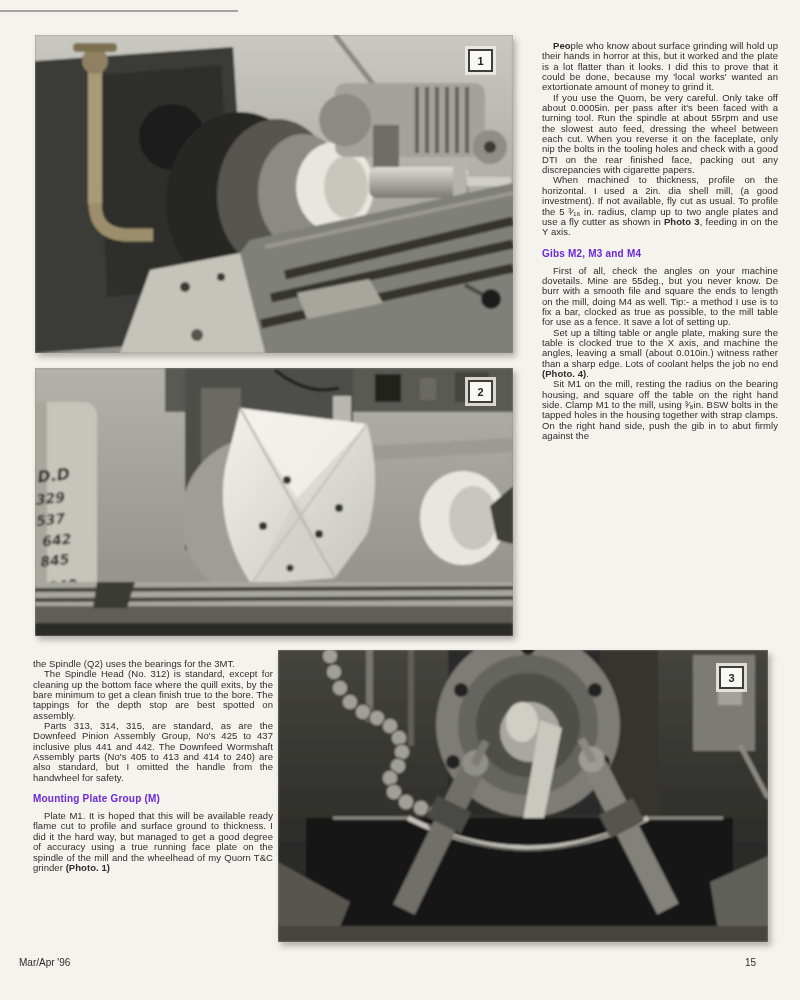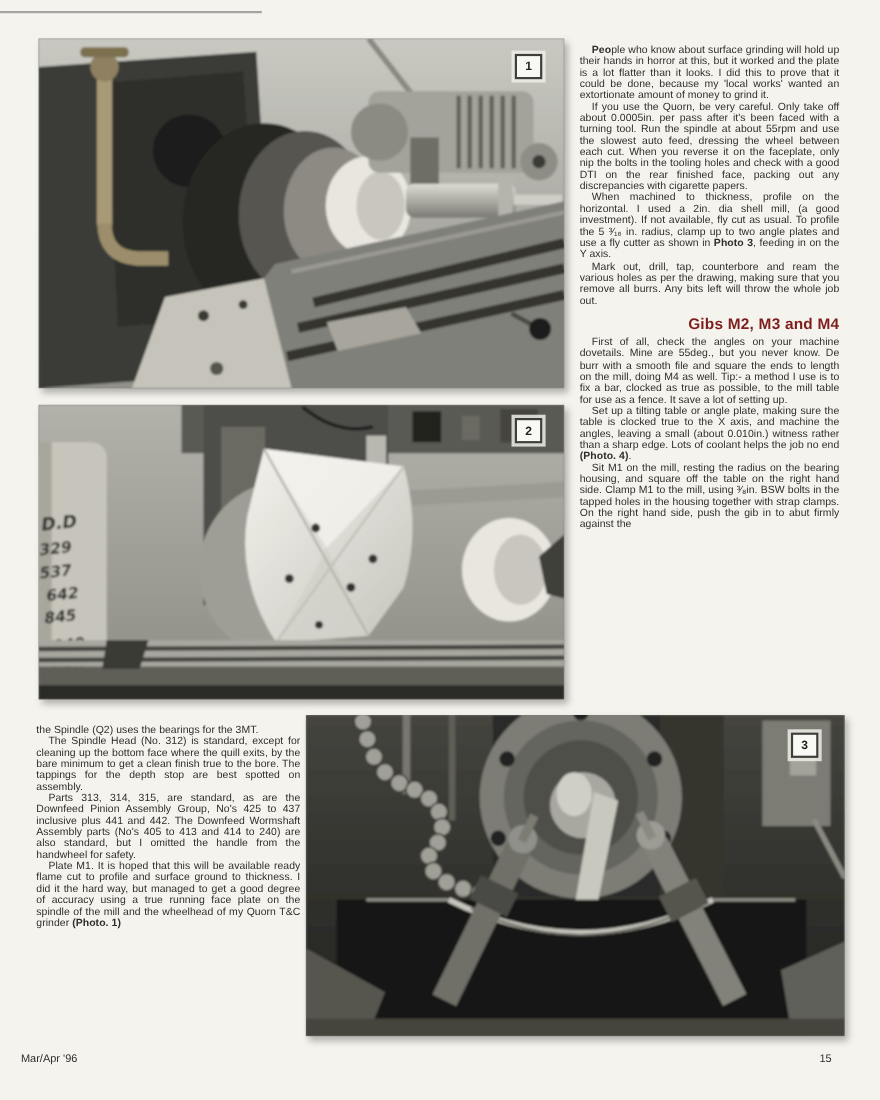--- a/index.html
+++ b/index.html
@@ -13,21 +13,21 @@
   .photo svg{display:block;width:100%;height:100%}
   .badge{
     position:absolute;width:21px;height:19px;background:#f8f8f4;border:2px solid #3e3e3a;
     display:flex;align-items:center;justify-content:center;
     font-size:11px;font-weight:bold;color:#1f1f1d;box-shadow:0 0 0 3px rgba(238,238,232,.85);
   }
   .col{position:absolute;text-align:justify;font-size:9.5px;line-height:10.35px;letter-spacing:0.05px}
   .col p{margin:0}
   .col p.ind{text-indent:11px}
   .b{font-weight:bold}
-  .col h3{font-size:14px;line-height:15px;margin:8px 0 5px;color:#7f1d1d;letter-spacing:.2px;text-align:right}
+  .col h3{font-size:10px;line-height:15px;margin:8px 0 5px;color:#6d28d9;letter-spacing:.2px;text-align:left}
   .footer{position:absolute;top:957px;font-size:10px;color:#2e2d29}
   .footer.left{left:19px}
   .footer.right{left:745px}
 </style>
 </head>
 <body>
 
 <div class="scanline"></div>
 
 <div class="photo" style="left:35px;top:35px;width:478px;height:318px">
@@ -186,35 +186,35 @@
         <rect x="0" y="255" width="478" height="13" fill="#2b2b27"></rect>
         <polygon points="62,214 100,214 92,240 58,240" fill="#3a3a34"></polygon>
       </g>
     </g>
   </svg>
   <div class="badge" style="right:20px;top:12px">
     <span>2</span>
   </div>
 </div>
 
-<div class="col" style="left:527px;top:41px;width:236px">
+<div class="col" style="left:542px;top:41px;width:236px">
   <p class="ind"><span class="b">Peo</span><span>ple who know about surface grinding will hold up their hands in horror at this, but it worked and the plate is a lot flatter than it looks. I did this to prove that it could be done, because my 'local works' wanted an extortionate amount of money to grind it.</span></p>
   <p class="ind">If you use the Quorn, be very careful. Only take off about 0.0005in. per pass after it's been faced with a turning tool. Run the spindle at about 55rpm and use the slowest auto feed, dressing the wheel between each cut. When you reverse it on the faceplate, only nip the bolts in the tooling holes and check with a good DTI on the rear finished face, packing out any discrepancies with cigarette papers.</p>
   <p class="ind"><span>When machined to thickness, profile on the horizontal. I used a 2in. dia shell mill, (a good investment). If not available, fly cut as usual. To profile the 5 ³⁄₁₆ in. radius, clamp up to two angle plates and use a fly cutter as shown in </span><span class="b">Photo 3</span><span>, feeding in on the Y axis.</span></p>
-  <p class="ind">Mark out, drill, tap, counterbore and ream the various holes as per the drawing, making sure that you remove all burrs. Any bits left will throw the whole job out.</p>
   <h3>Gibs M2, M3 and M4</h3>
   <p class="ind">First of all, check the angles on your machine dovetails. Mine are 55deg., but you never know. De burr with a smooth file and square the ends to length on the mill, doing M4 as well. Tip:- a method I use is to fix a bar, clocked as true as possible, to the mill table for use as a fence. It save a lot of setting up.</p>
   <p class="ind"><span>Set up a tilting table or angle plate, making sure the table is clocked true to the X axis, and machine the angles, leaving a small (about 0.010in.) witness rather than a sharp edge. Lots of coolant helps the job no end </span><span class="b">(Photo. 4)</span><span>.</span></p>
   <p class="ind">Sit M1 on the mill, resting the radius on the bearing housing, and square off the table on the right hand side. Clamp M1 to the mill, using ³⁄₈in. BSW bolts in the tapped holes in the housing together with strap clamps. On the right hand side, push the gib in to abut firmly against the</p>
 </div>
 
 <div class="col" style="left:33px;top:659px;width:240px">
   <p>the Spindle (Q2) uses the bearings for the 3MT.</p>
   <p class="ind">The Spindle Head (No. 312) is standard, except for cleaning up the bottom face where the quill exits, by the bare minimum to get a clean finish true to the bore. The tappings for the depth stop are best spotted on assembly.</p>
   <p class="ind">Parts 313, 314, 315, are standard, as are the Downfeed Pinion Assembly Group, No's 425 to 437 inclusive plus 441 and 442. The Downfeed Wormshaft Assembly parts (No's 405 to 413 and 414 to 240) are also standard, but I omitted the handle from the handwheel for safety.</p>
+  <h3>Mounting Plate Group (M)</h3>
   <p class="ind"><span>Plate M1. It is hoped that this will be available ready flame cut to profile and surface ground to thickness. I did it the hard way, but managed to get a good degree of accuracy using a true running face plate on the spindle of the mill and the wheelhead of my Quorn T&amp;C grinder </span><span class="b">(Photo. 1)</span></p>
 </div>
 
 <div class="photo" style="left:278px;top:650px;width:490px;height:292px">
   <svg viewBox="0 0 490 292">
     <defs>
       <linearGradient id="g3bg" x1="0" y1="0" x2="0" y2="1">
         <stop offset="0" stop-color="#45453f"></stop>
           <stop offset="1" stop-color="#20201e"></stop>
       </linearGradient>

